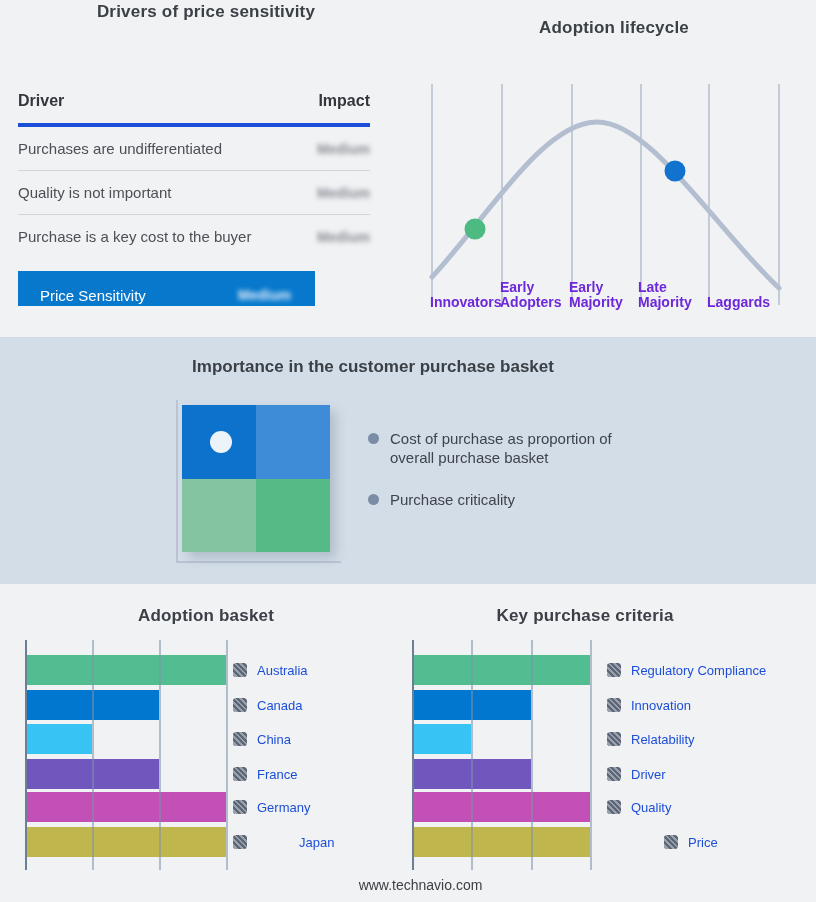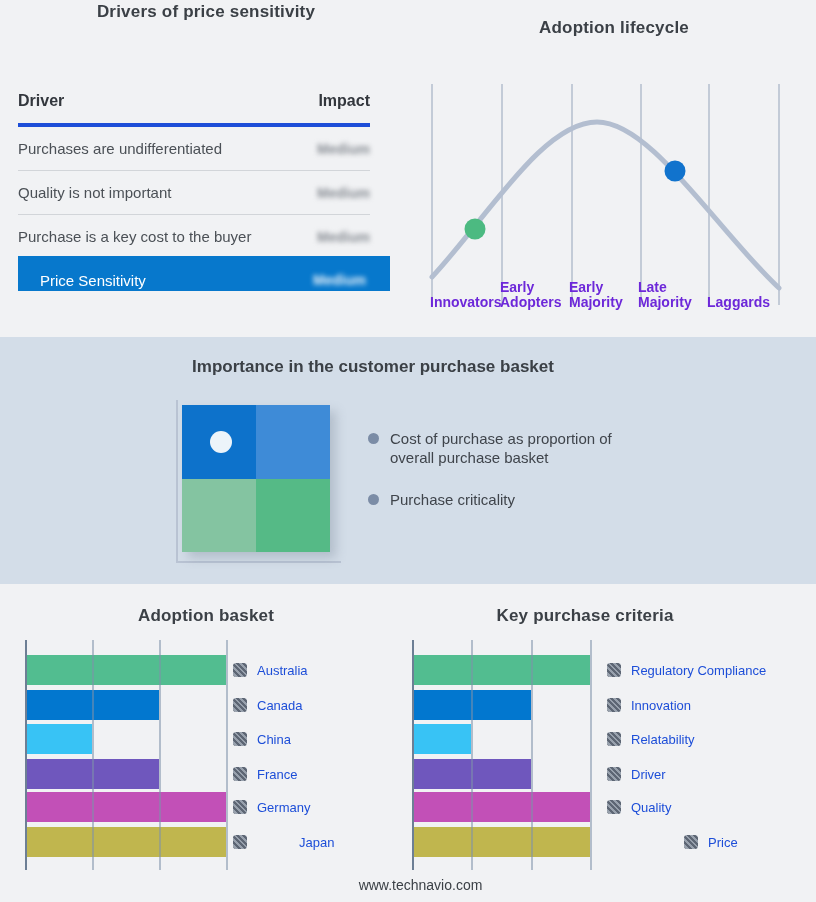--- a/index.html
+++ b/index.html
@@ -28,21 +28,21 @@
     display:flex; justify-content:space-between; align-items:center;
     height:43px; border-bottom:1px solid #D2D5D9;
     font-size:15px; color:#4B5056;
   }
   .dt-row:last-child { border-bottom:none; }
   .blurred-val {
     filter:blur(2.6px);
     color:#878C93; font-size:14px; font-weight:bold;
   }
   .dt-highlight {
-    position:absolute; left:18px; top:256px; width:372px; height:35px;
+    position:absolute; left:18px; top:271px; width:297px; height:35px;
     background:#0778CC; color:#FFFFFF;
     display:flex; justify-content:space-between; align-items:center;
     box-sizing:border-box; padding:13px 24px 0 22px; font-size:15px;
   }
   .dt-highlight .blurred-val { color:#E9F2FA; }
   
   .lifecycle-title { left:412px; top:18px; width:404px; }
   .lifecycle-wrap { position:absolute; left:425px; top:80px; width:365px; height:230px; }
   .lifecycle-wrap svg { position:absolute; left:0; top:0; }
   .stage-label {
@@ -233,21 +233,21 @@
     <div class="legend-row" style="left: 607px; top: 127px;">
       <span class="legend-swatch"></span>
       <span class="legend-label">Driver</span>
     </div>
     <div class="hbar" style="left: 413px; top: 152px; width: 177px; background: rgb(194, 80, 183);"></div>
     <div class="legend-row" style="left: 607px; top: 160px;">
       <span class="legend-swatch"></span>
       <span class="legend-label">Quality</span>
     </div>
     <div class="hbar" style="left: 413px; top: 187px; width: 177px; background: rgb(192, 182, 78);"></div>
-    <div class="legend-row" style="left: 636px; top: 195px; padding-left: 48px;">
+    <div class="legend-row" style="left: 616px; top: 195px; padding-left: 48px;">
       <span class="legend-swatch"></span>
       <span class="legend-label">Price</span>
     </div>
     <div class="gridline axis" style="left: 412px;"></div>
     <div class="gridline" style="left: 471px;"></div>
     <div class="gridline" style="left: 531px;"></div>
     <div class="gridline" style="left: 590px;"></div>
   </div>
 
 <div class="footer">www.technavio.com</div>

